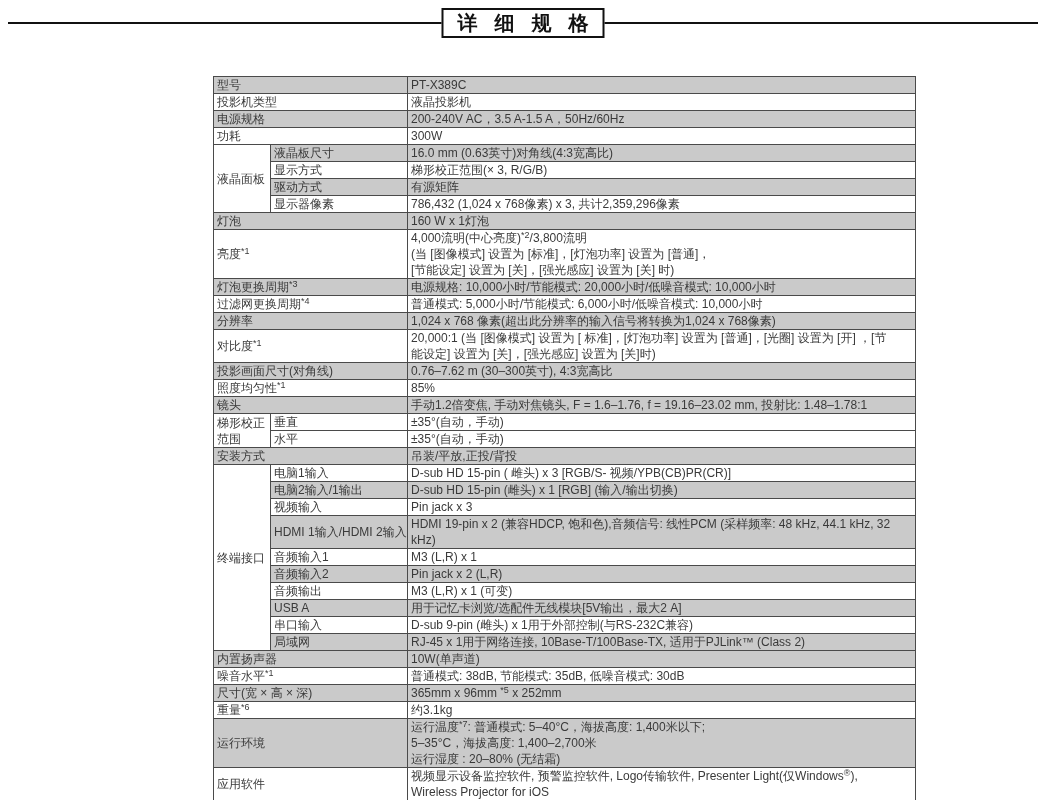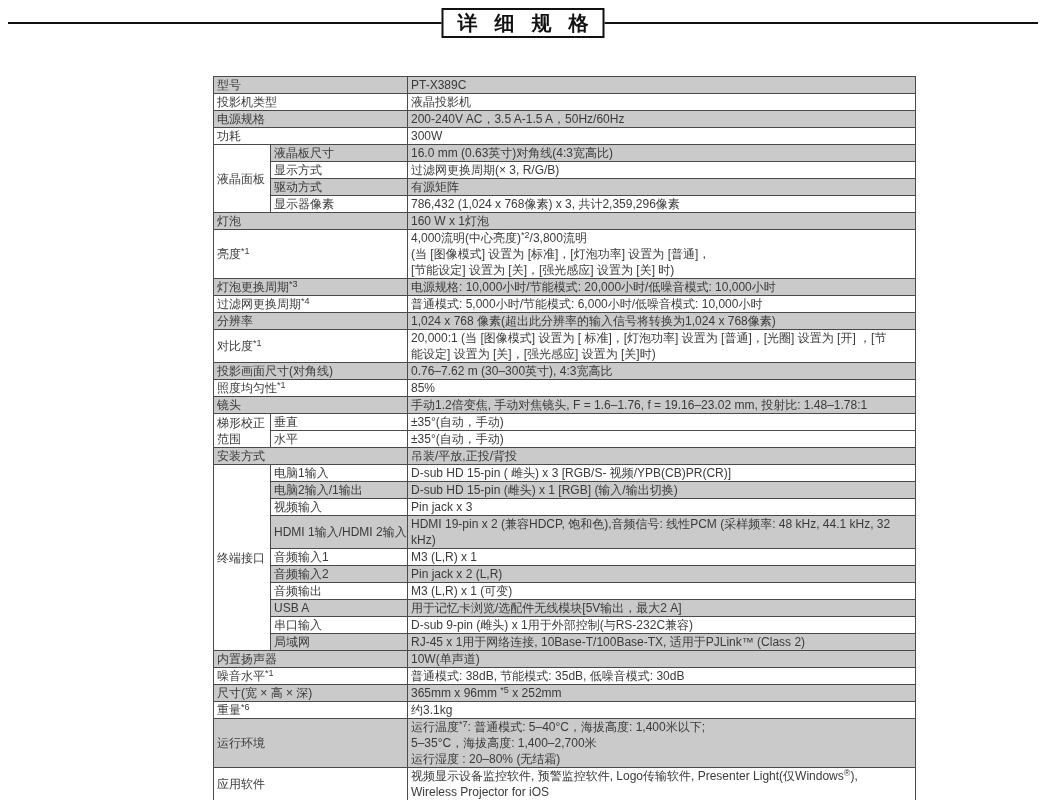--- a/index.html
+++ b/index.html
@@ -83,21 +83,21 @@
           </td>
           <td class="value-cell">
             <div class="cellc">16.0 mm (0.63英寸)对角线(4:3宽高比)</div>
           </td>
         </tr>
         <tr>
           <td class="label-cell">
             <div class="cellc">显示方式</div>
           </td>
           <td class="value-cell">
-            <div class="cellc">过滤网更换周期(× 3, R/G/B)</div>
+            <div class="cellc">梯形校正范围(× 3, R/G/B)</div>
           </td>
         </tr>
         <tr class="shade">
           <td class="label-cell">
             <div class="cellc">驱动方式</div>
           </td>
           <td class="value-cell">
             <div class="cellc">有源矩阵</div>
           </td>
         </tr>

